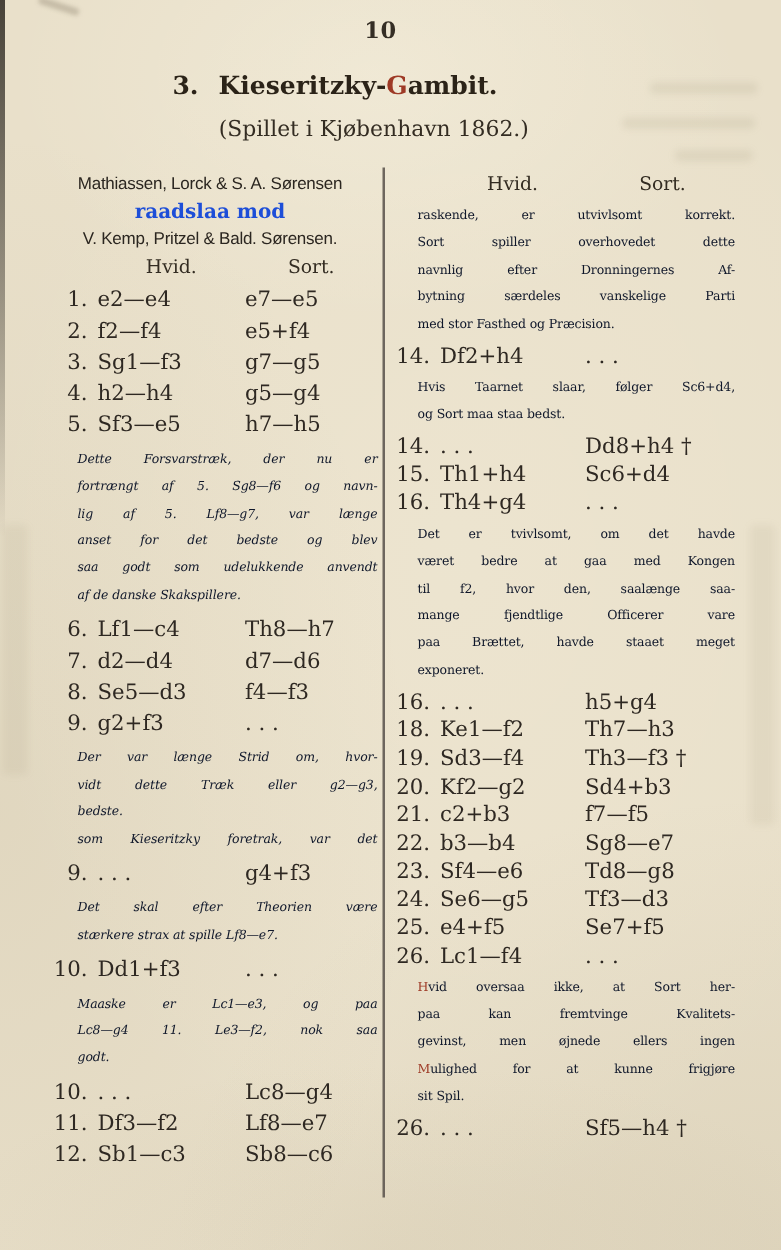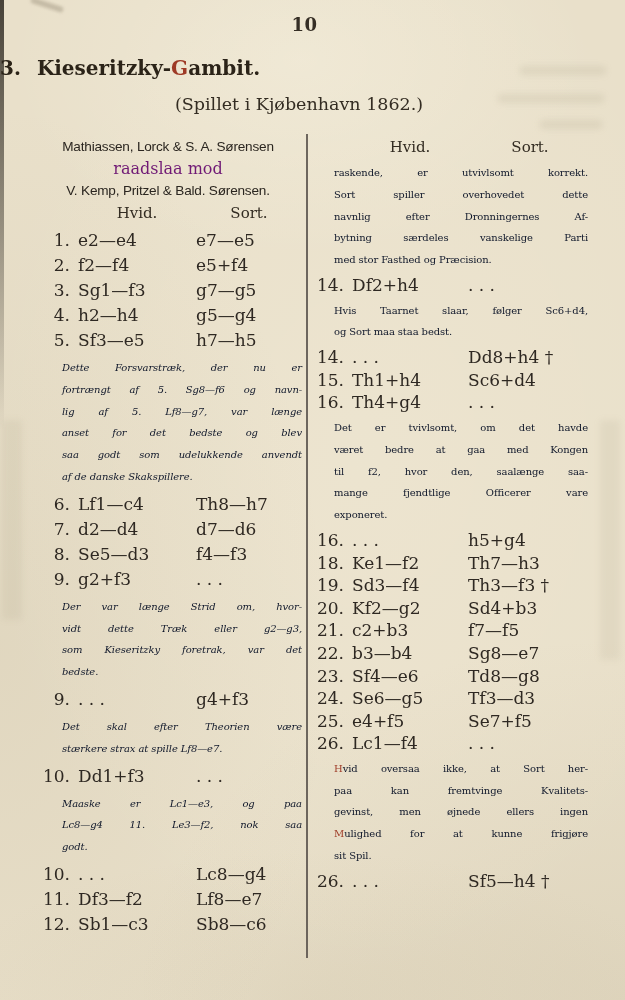--- a/index.html
+++ b/index.html
@@ -22,37 +22,37 @@
   .ghost{position:absolute;background:rgba(141,129,102,.13);filter:blur(3px);border-radius:4px;}
   .g1{left:520px;top:66px;width:86px;height:9px;}
   .g2{left:498px;top:94px;width:106px;height:9px;}
   .g3{left:540px;top:120px;width:62px;height:9px;}
   .g4{left:2px;top:420px;width:20px;height:200px;background:rgba(141,129,102,.09);}
   .g5{left:600px;top:420px;width:20px;height:240px;background:rgba(141,129,102,.09);}
   .g6{left:30px;top:2px;width:34px;height:6px;transform:rotate(18deg);background:rgba(90,80,60,.25);filter:blur(1.5px);}
 
   .page-num{position:absolute;top:14px;left:0;width:609px;text-align:center;
     font-size:18px;font-weight:bold;letter-spacing:.5px;color:#352e25;}
-  .title-row{position:absolute;top:56px;left:0;width:536px;text-align:left;
+  .title-row{position:absolute;top:56px;left:0;width:536px;text-align:center;
     font-weight:bold;font-size:20px;color:#2b2318;}
   .title-row .sec{margin-right:16px;}
   .title-accent{color:var(--accent,#9e3a26);}
   .subtitle{position:absolute;top:94px;left:0;width:598px;text-align:center;
     font-size:17.5px;color:#332c22;}
 
   .divider{position:absolute;left:306px;top:134px;width:1.6px;height:824px;
     background:#57504a;opacity:.85;}
 
   .col{position:absolute;top:136px;}
   .col-left{left:34px;width:268px;}
   .col-right{left:316px;width:276px;}
 
   .lc-h1{font-family:"Liberation Sans",sans-serif;font-weight:normal;font-size:13.6px;
     letter-spacing:-0.2px;text-align:center;line-height:22px;color:#2b2620;}
-  .lc-h2{font-size:16px;text-align:center;line-height:22px;color:#701a75;}
+  .lc-h2{font-size:16px;text-align:center;line-height:22px;color:#1d4ed8;font-weight:bold;}
 
   .col-head{display:grid;line-height:23px;font-size:15px;margin-bottom:3px;color:#332c22;}
   .col-left .col-head{grid-template-columns:44px 118px 1fr;}
   .col-right .col-head{grid-template-columns:36px 116px 1fr;margin-bottom:2px;}
   .col-head span{text-align:center;}
 
   .mrow{display:grid;font-size:17px;color:#2e2822;}
   .mrow-l{grid-template-columns:44px 118px 1fr;line-height:25px;}
   .mrow-r{grid-template-columns:36px 116px 1fr;line-height:22.6px;}
   .mnum{text-align:right;padding-right:8px;}
@@ -145,22 +145,22 @@
         <span class="mb">f4—f3</span>
       </div>
       <div class="mrow mrow-l">
         <span class="mnum">9.</span>
         <span class="mw">g2+f3</span>
         <span class="mb">. . .</span>
       </div>
       <div class="note note-l">
         <div class="nline">Der var længe Strid om, hvor-</div>
         <div class="nline">vidt dette Træk eller g2—g3,</div>
+        <div class="nline last">bedste.</div>
         <div class="nline">som Kieseritzky foretrak, var det</div>
-        <div class="nline last">bedste.</div>
       </div>
       <div class="mrow mrow-l">
         <span class="mnum">9.</span>
         <span class="mw">. . .</span>
         <span class="mb">g4+f3</span>
       </div>
       <div class="note note-l">
         <div class="nline">Det skal efter Theorien være</div>
         <div class="nline last">stærkere strax at spille Lf8—e7.</div>
       </div>
@@ -228,20 +228,21 @@
       <div class="mrow mrow-r">
         <span class="mnum">16.</span>
         <span class="mw">Th4+g4</span>
         <span class="mb">. . .</span>
       </div>
       <div class="note note-r">
         <div class="nline">Det er tvivlsomt, om det havde</div>
         <div class="nline">været bedre at gaa med Kongen</div>
         <div class="nline">til f2, hvor den, saalænge saa-</div>
         <div class="nline">mange fjendtlige Officerer vare</div>
+        <div class="nline">paa Brættet, havde staaet meget</div>
         <div class="nline last">exponeret.</div>
       </div>
       <div class="mrow mrow-r">
         <span class="mnum">16.</span>
         <span class="mw">. . .</span>
         <span class="mb">h5+g4</span>
       </div>
       <div class="mrow mrow-r">
         <span class="mnum">18.</span>
         <span class="mw">Ke1—f2</span>

